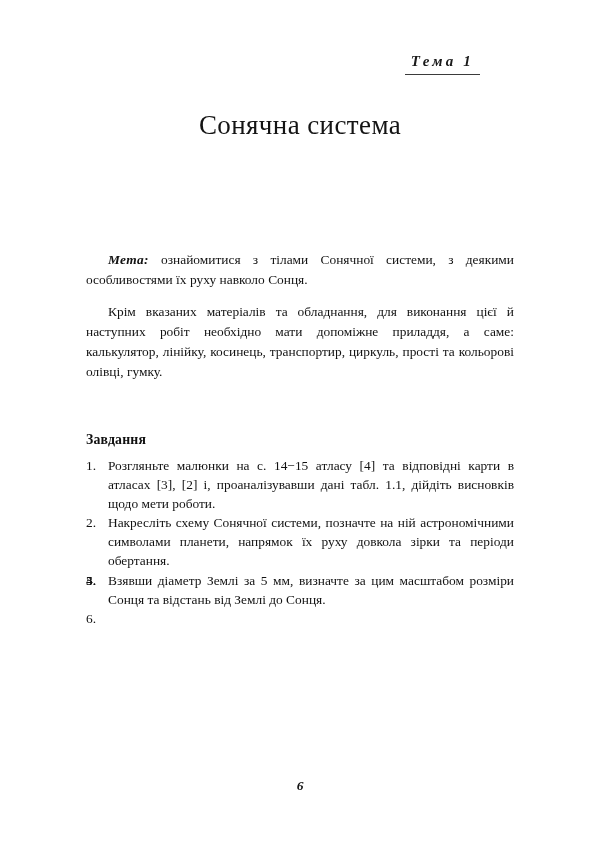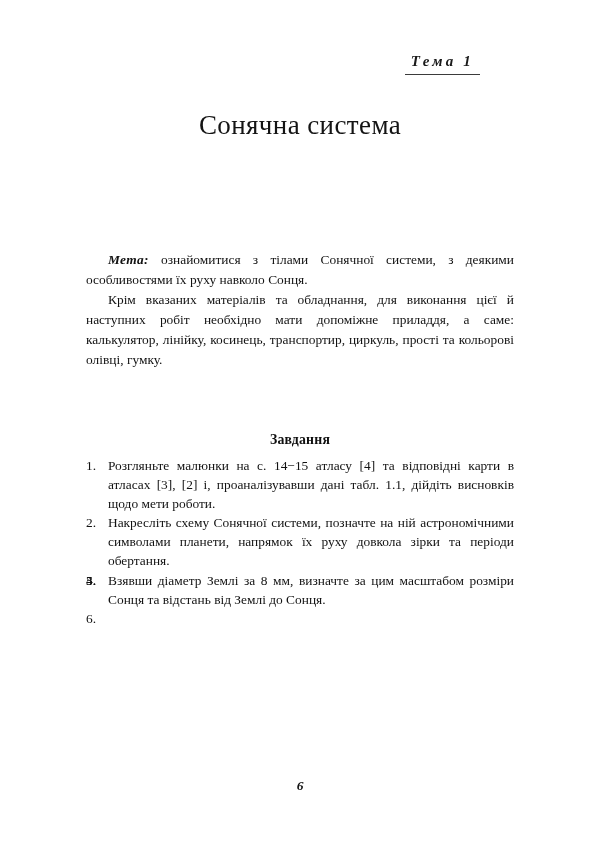--- a/index.html
+++ b/index.html
@@ -82,21 +82,20 @@
     font-weight: 700;
     letter-spacing: 0.35px;
   }
 
   
   .tasks-heading {
     position: absolute;
     left: 86px;
     top: 432px;
     width: 428px;
-    text-align: center;
     font-size: 13.8px;
     font-weight: 700;
     letter-spacing: 0.2px;
     color: #101010;
   }
 
   
   ol.tasks {
     position: absolute;
     left: 86px;
@@ -147,21 +146,21 @@
     <span class="chapter-label">Тема 1</span>
   </div>
 
   <h1 class="doc-title">Сонячна система</h1>
 
   <div class="body-block">
 
     <p class="para"><span class="lead">Мета</span><span class="lead">:</span><span> ознайомитися з тілами Сонячної системи, з деякими особливостями їх руху навколо Сонця.</span></p>
 
 
-    <p class="para tight" style="margin-top:0;"><span>Крім вказаних матеріалів та обладнання, для виконання цієї й наступних робіт необхідно мати допоміжне приладдя, а саме: калькулятор, лінійку, косинець, транспортир, циркуль, прості та кольорові олівці, гумку.</span></p>
+    <p class="para tight" style="margin-top:12px;"><span>Крім вказаних матеріалів та обладнання, для виконання цієї й наступних робіт необхідно мати допоміжне приладдя, а саме: калькулятор, лінійку, косинець, транспортир, циркуль, прості та кольорові олівці, гумку.</span></p>
 
   </div>
 
   <div class="tasks-heading">Завдання</div>
 
   <ol class="tasks">
     <li>
       <span class="num">1.</span>
       <span>Розгляньте малюнки на с. 14−15 атласу [4] та відповідні карти в атласах [3], [2] і, проаналізувавши дані табл. 1.1, дійдіть висновків щодо мети роботи.</span>
     </li>
@@ -170,21 +169,21 @@
       <span>Накресліть схему Сонячної системи, позначте на ній астрономічними символами планети, напрямок їх руху довкола зірки та періоди обертання.</span>
     </li>
     <li>
       <span class="num">3.</span>
     </li>
     <li>
       <span class="num">4.</span>
     </li>
     <li>
       <span class="num">5.</span>
-      <span>Взявши діаметр Землі за 8 мм, визначте за цим масштабом розміри Сонця та відстань від Землі до Сонця.</span>
+      <span>Взявши діаметр Землі за 5 мм, визначте за цим масштабом розміри Сонця та відстань від Землі до Сонця.</span>
     </li>
     <li>
       <span class="num">6.</span>
     </li>
   </ol>
 
   <div class="folio">6</div>
 
 </div>
 

